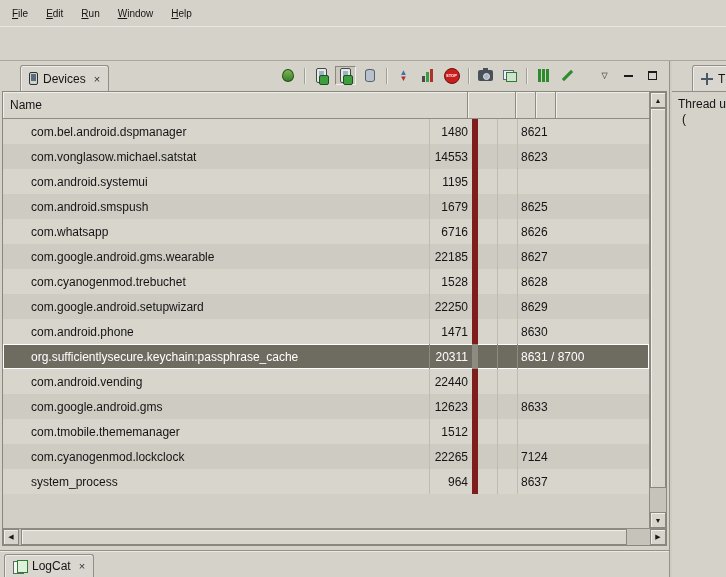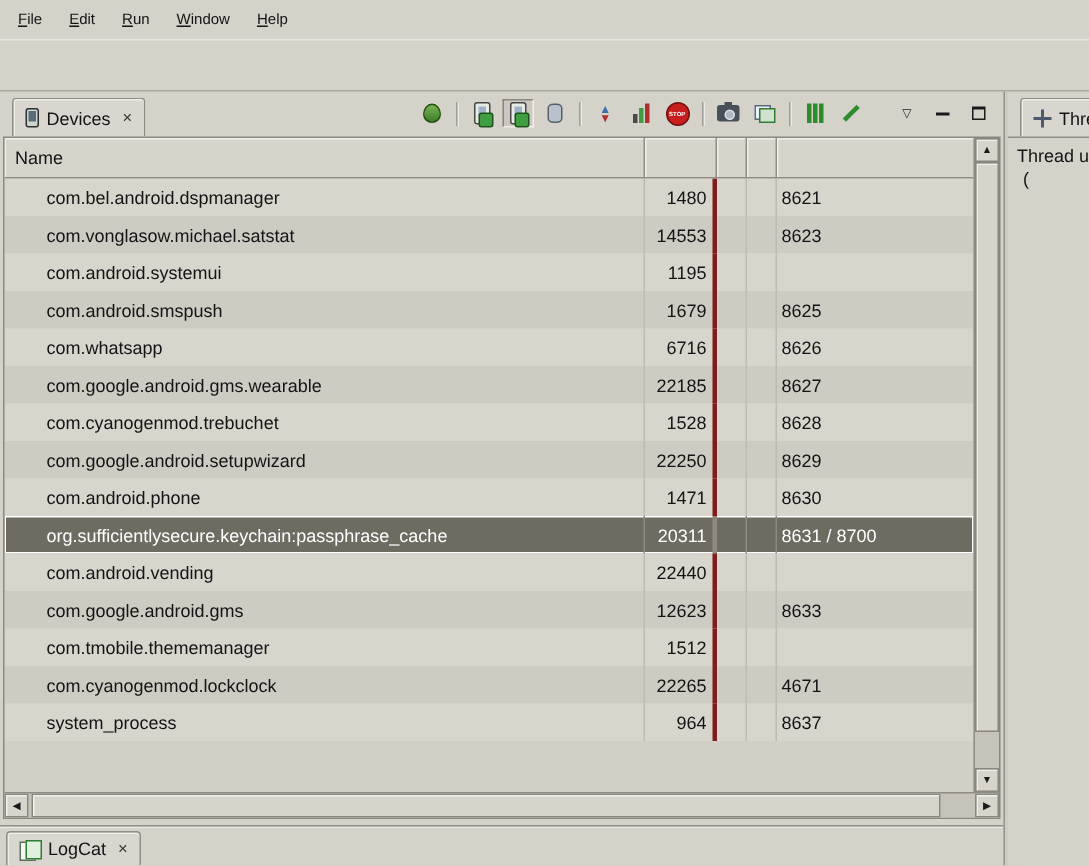--- a/index.html
+++ b/index.html
@@ -20,21 +20,21 @@
   
   .toolbar-strip { height: 35px; border-bottom: 1px solid #aaa79f; box-shadow: inset 0 1px 0 #e7e5df; }
 
   
   .main { display: flex; height: 516px; }
   .left-col { width: 669px; display: flex; flex-direction: column; }
   .splitter { width: 3px; background: #cfccc4; border-left: 1px solid #94918a; }
   .right-pane { flex: 1; display: flex; flex-direction: column; overflow: hidden; }
 
   
-  .tabbar { height: 30px; display: flex; align-items: flex-end; padding: 3px 4px 0 8px; flex: none; }
+  .tabbar { height: 30px; display: flex; align-items: flex-end; padding: 3px 4px 0 20px; flex: none; }
   .tab {
     display: flex; align-items: center; gap: 5px; height: 26px; padding: 0 8px;
     background: #d9d6cf; border: 1px solid #918e87; border-bottom: none;
     border-radius: 3px 3px 0 0; white-space: nowrap;
     box-shadow: inset 0 1px 0 #eeece8, inset 1px 0 0 #eeece8;
   }
   .tab-close { margin-left: 3px; font-size: 11px; color: #333; }
 
   
   .view-toolbar { margin-left: auto; display: flex; align-items: center; gap: 3px; padding: 0 2px 6px 0; }
@@ -79,31 +79,31 @@
   .i-logcat::before { content: ""; position: absolute; left: 0; top: 1px; width: 9px; height: 11px; background: #f4f7f4; border: 1px solid #5a6b5a; }
   .i-logcat::after { content: ""; position: absolute; left: 4px; top: 0; width: 9px; height: 11px; background: #dff0df; border: 1px solid #2e7d2e; }
 
   
   .left-pane { flex: 1; display: flex; flex-direction: column; min-height: 0; }
   .table-frame { flex: 1; margin: 0 2px 4px 2px; border: 1px solid #8a877f; display: flex; flex-direction: column; background: #d2cfc7; min-height: 0; }
   .table-main { flex: 1; display: flex; min-height: 0; }
   .grid { flex: 1; display: flex; flex-direction: column; min-width: 0; overflow: hidden; }
   .header-row { height: 27px; flex: none; display: flex; }
   .hcell { background: #d7d4cc; border-right: 1px solid #8f8c84; border-bottom: 1px solid #8f8c84; box-shadow: inset 1px 1px 0 #f1efeb; display: flex; align-items: center; padding-left: 7px; }
-  .hcell.name { width: 427px; }
+  .hcell.name { width: 465px; }
   .hcell.pid { width: 48px; }
   .hcell.c3, .hcell.c4 { width: 20px; }
   .hcell.port { flex: 1; border-right: none; }
   .rows { flex: 1; overflow: hidden; }
   .row { height: 25px; display: flex; }
   .row:nth-child(odd) { background: #d8d5cd; }
   .row:nth-child(even) { background: #cecbc3; }
   .cell { display: flex; align-items: center; height: 100%; overflow: hidden; white-space: nowrap; }
   .cell.name { width: 427px; padding-left: 28px; border-right: 1px solid #bebbb3; }
-  .cell.pid { width: 48px; justify-content: flex-end; padding-right: 4px; border-right: 3px solid #7f1d1d; }
+  .cell.pid { width: 48px; justify-content: flex-end; padding-right: 4px; border-right: 6px solid #7f1d1d; }
   .cell.c3, .cell.c4 { width: 20px; border-right: 1px solid #bebbb3; }
   .cell.port { flex: 1; padding-left: 3px; }
   .row.selected { background: #6e6b61; color: #ffffff; box-shadow: inset 0 0 0 1px #ffffff; }
   .row.selected .cell { border-right-color: #8d8a80; }
 
   
   .vscroll { width: 17px; flex: none; background: #c6c3bb; border-left: 1px solid #8f8c84; display: flex; flex-direction: column; }
   .sbtn { flex: none; width: 100%; height: 16px; background: #d7d4cc; border: 1px solid #8a877f; box-shadow: inset 1px 1px 0 #f1efeb; display: flex; align-items: center; justify-content: center; font-size: 7px; color: #1a1a1a; }
   .sbtn.h { height: 100%; width: 16px; }
   .vtrack { flex: 1; position: relative; }
@@ -303,21 +303,21 @@
     <div class="cell name">com.tmobile.thememanager</div>
     <div class="cell pid">1512</div>
     <div class="cell c3"></div>
     <div class="cell c4"></div>
   </div>
                   <div class="row">
     <div class="cell name">com.cyanogenmod.lockclock</div>
     <div class="cell pid">22265</div>
     <div class="cell c3"></div>
     <div class="cell c4"></div>
-    <div class="cell port">4671</div>
+    <div class="cell port">7124</div>
   </div>
                   <div class="row">
     <div class="cell name">system_process</div>
     <div class="cell pid">964</div>
     <div class="cell c3"></div>
     <div class="cell c4"></div>
     <div class="cell port">8637</div>
   </div>
                 </div>
             </div>

